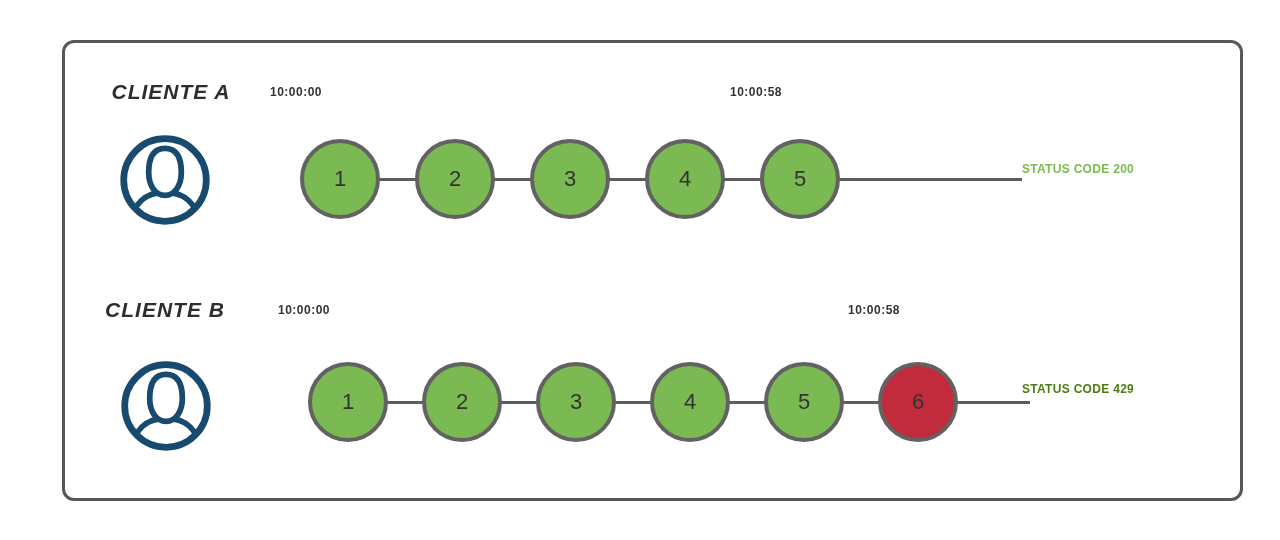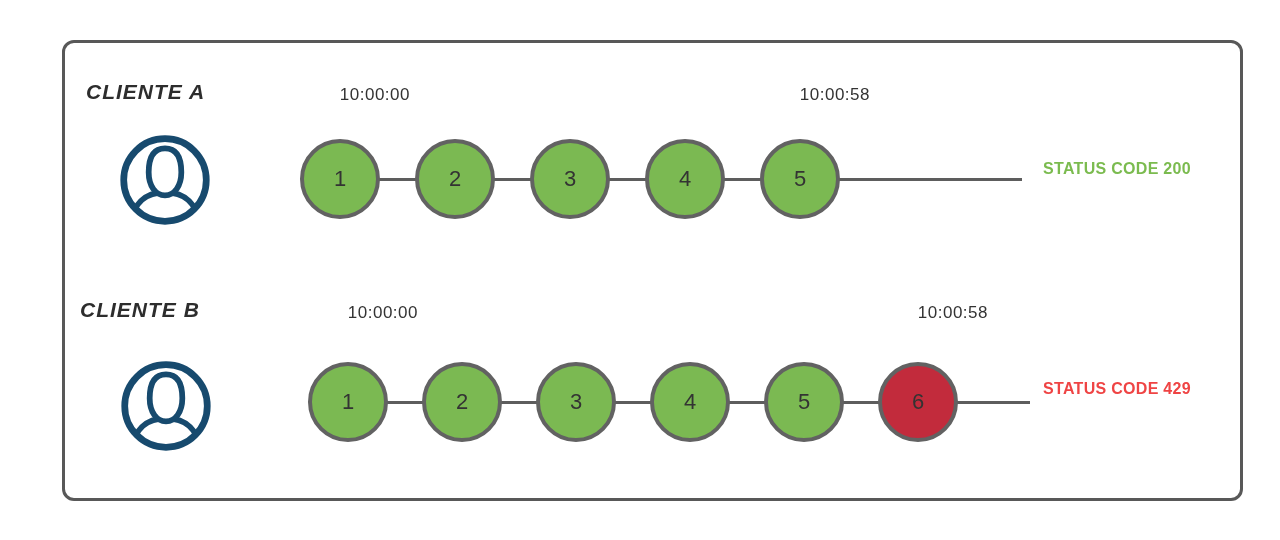--- a/index.html
+++ b/index.html
@@ -21,44 +21,44 @@
     top: 40px;
     width: 1175px;
     height: 455px;
     border: 3px solid #585858;
     border-radius: 12px;
     background: #ffffff;
   }
   .client-label {
     position: absolute;
     width: 170px;
-    text-align: left;
+    text-align: center;
     font-size: 21px;
     font-weight: bold;
     font-style: italic;
     letter-spacing: 1px;
     color: #2d2d2d;
   }
   .client-label.a { left: 86px;  top: 80px;  }
   .client-label.b { left: 80px;  top: 298px; }
 
   .avatar {
     position: absolute;
     width: 96px;
     height: 96px;
   }
   .avatar.a { left: 117px; top: 132px; }
   .avatar.b { left: 118px; top: 358px; }
 
   .timestamp {
     position: absolute;
     width: 140px;
-    text-align: right;
-    font-size: 17px;
-    font-weight: normal;
+    text-align: left;
+    font-size: 12px;
+    font-weight: bold;
     color: #333333;
     letter-spacing: 0.5px;
   }
   .ts-a-start { left: 270px; top: 85px;  }
   .ts-a-end   { left: 730px; top: 85px;  }
   .ts-b-start { left: 278px; top: 303px; }
   .ts-b-end   { left: 848px; top: 303px; }
 
   .timeline {
     position: absolute;
@@ -87,28 +87,27 @@
   .row-a .circle { top: 139px; }
   .row-b .circle { top: 362px; }
   .a-c1 { left: 300px; } .a-c2 { left: 415px; } .a-c3 { left: 530px; }
   .a-c4 { left: 645px; } .a-c5 { left: 760px; }
   .b-c1 { left: 308px; } .b-c2 { left: 422px; } .b-c3 { left: 536px; }
   .b-c4 { left: 650px; } .b-c5 { left: 764px; } .b-c6 { left: 878px; }
 
   .status {
     position: absolute;
     width: 190px;
-    text-align: center;
-    font-size: 16px;
+    font-size: 12px;
     font-weight: bold;
     line-height: 18px;
     letter-spacing: 0.3px;
   }
   .status.a { left: 1022px; top: 160px; color: #7bbb4f; }
-  .status.b { left: 1022px; top: 380px; color: #ef4444; }
+  .status.b { left: 1022px; top: 380px; color: #4d7c0f; }
 </style>
 </head>
 <body>
 
 <div class="canvas">
   <div class="frame"></div>
 
   <div class="row-a">
     <div class="client-label a">CLIENTE A</div>
 

